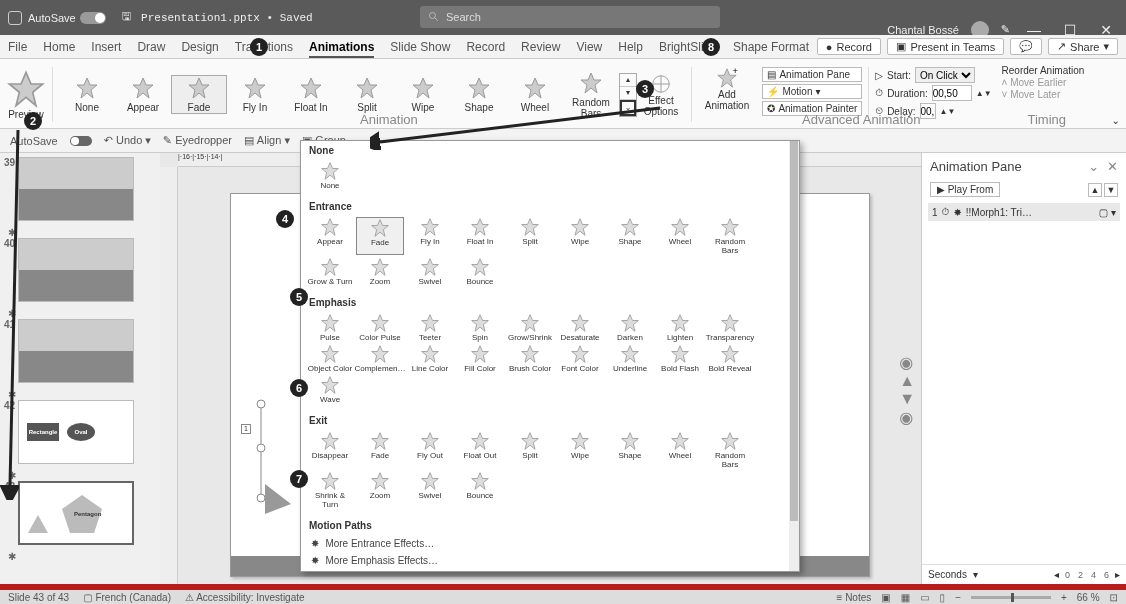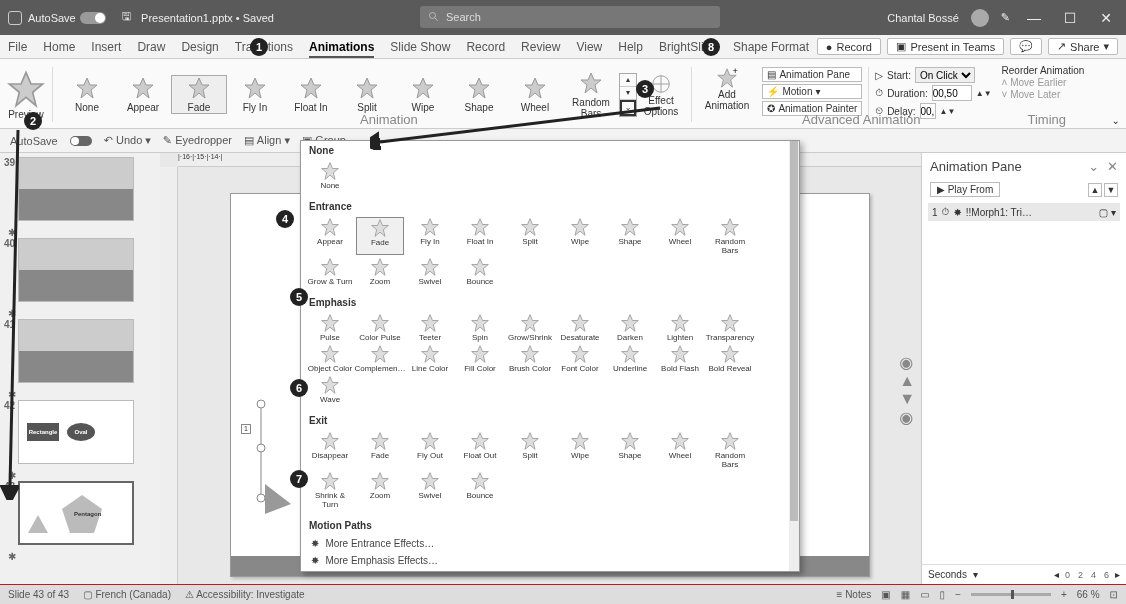--- a/index.html
+++ b/index.html
@@ -4,24 +4,24 @@
 <style>
 * { box-sizing: border-box; margin: 0; padding: 0; font-family: "Segoe UI", Arial, sans-serif; }
 body { width: 1126px; height: 604px; background: #888; overflow: hidden; position: relative; color: #333; }
 
 
 .titlebar { height: 35px; background: #5a5a5a; color: #eee; display: flex; align-items: center; padding: 0 8px; font-size: 11px; }
 .titlebar .app-icon { width: 14px; height: 14px; border: 1px solid #ccc; border-radius: 3px; margin-right: 6px; }
 .titlebar .autosave { display: flex; align-items: center; gap: 4px; margin-right: 10px; }
 .titlebar .toggle { width: 26px; height: 12px; background: #9a9a9a; border-radius: 6px; position: relative; }
 .titlebar .toggle::after { content:""; width:10px; height:10px; background:#fff; border-radius:50%; position:absolute; right:1px; top:1px; }
-.titlebar .filename { margin-left: 10px; }
+.titlebar .filename { margin-left: 10px; font-family: Liberation Mono, monospace; }
 .searchbox { margin-left: auto; margin-right: auto; width: 300px; height: 22px; background: #777; border-radius: 3px; display: flex; align-items: center; padding: 0 8px; color: #ddd; gap: 6px; position: absolute; left: 420px; top: 6px; }
 .searchbox svg { width: 12px; height: 12px; }
-.titleright { position: absolute; right: 8px; top: 0; height: 35px; display: flex; align-items: center; gap: 12px; color: #eee; font-size: 11px; }
+.titleright { position: absolute; right: 8px; top: 12px; height: 35px; display: flex; align-items: center; gap: 12px; color: #eee; font-size: 11px; }
 .titleright .winbtn { width: 24px; text-align: center; font-size: 14px; }
 .avatar { width: 18px; height: 18px; border-radius: 50%; background: #aaa; }
 
 
 .menubar { height: 24px; background: #f3f3f3; display: flex; align-items: center; padding: 0 8px; font-size: 12px; gap: 16px; border-bottom: 1px solid #ccc; position: relative; }
 .menubar .tab { color: #555; cursor: pointer; position: relative; }
 .menubar .tab.active { color: #000; font-weight: 600; }
 .menubar .tab.active::after { content:""; position:absolute; left:0; right:0; bottom:-4px; height:2px; background:#555; }
 .menubar .rightbtns { position: absolute; right: 8px; display: flex; gap: 6px; }
 .menubar .btn { border: 1px solid #bbb; background: #fff; padding: 1px 8px; font-size: 11px; border-radius: 2px; display: flex; align-items: center; gap: 4px; }
@@ -86,21 +86,21 @@
 .apane .apane-head .ctrls { display:flex; gap:8px; color:#888; }
 .apane .toolbar { display:flex; align-items:center; gap:4px; padding: 2px 8px 6px 8px; }
 .apane .toolbar .play { border:1px solid #bbb; padding:1px 6px; font-size:10px; display:flex; align-items:center; gap:3px; }
 .apane .toolbar .arrows { margin-left:auto; display:flex; gap:2px; }
 .apane .toolbar .arrows div { width:14px; height:14px; border:1px solid #bbb; font-size:9px; display:flex; align-items:center; justify-content:center; }
 .apane .entry { margin: 0 6px; padding: 3px 4px; background:#e8e8e8; display:flex; align-items:center; gap:4px; font-size:10px; position:relative;}
 .apane .secslider { margin-top:auto; padding: 4px 6px; display:flex; align-items:center; gap:6px; border-top:1px solid #ddd; font-size:10px;}
 .apane .ticks { display:flex; gap:8px; font-size:9px; color:#666; }
 
 
-.statusbar { position: absolute; bottom: 0; left: 0; right: 0; height: 20px; background: #ddd; border-top: 1px solid #b91c1c; display: flex; align-items: center; font-size: 10px; color:#555; padding: 0 8px; gap: 14px; }
+.statusbar { position: absolute; bottom: 0; left: 0; right: 0; height: 20px; background: #ddd; border-top: 6px solid #b91c1c; display: flex; align-items: center; font-size: 10px; color:#555; padding: 0 8px; gap: 14px; }
 .statusbar .right { margin-left: auto; display:flex; align-items:center; gap: 10px; }
 .statusbar .zoomtrack { width: 80px; height: 3px; background:#aaa; position:relative; }
 
 
 .callout { position: absolute; width: 18px; height: 18px; border-radius: 50%; background: #222; color: #fff; font-size: 11px; font-weight: bold; display:flex; align-items:center; justify-content:center; z-index: 100; }
 .arrow1 { position:absolute; z-index:60; stroke:#222; fill:#222; }
 
 .starsvg { stroke:#999; fill:#ccc; }
 </style>
 </head>

